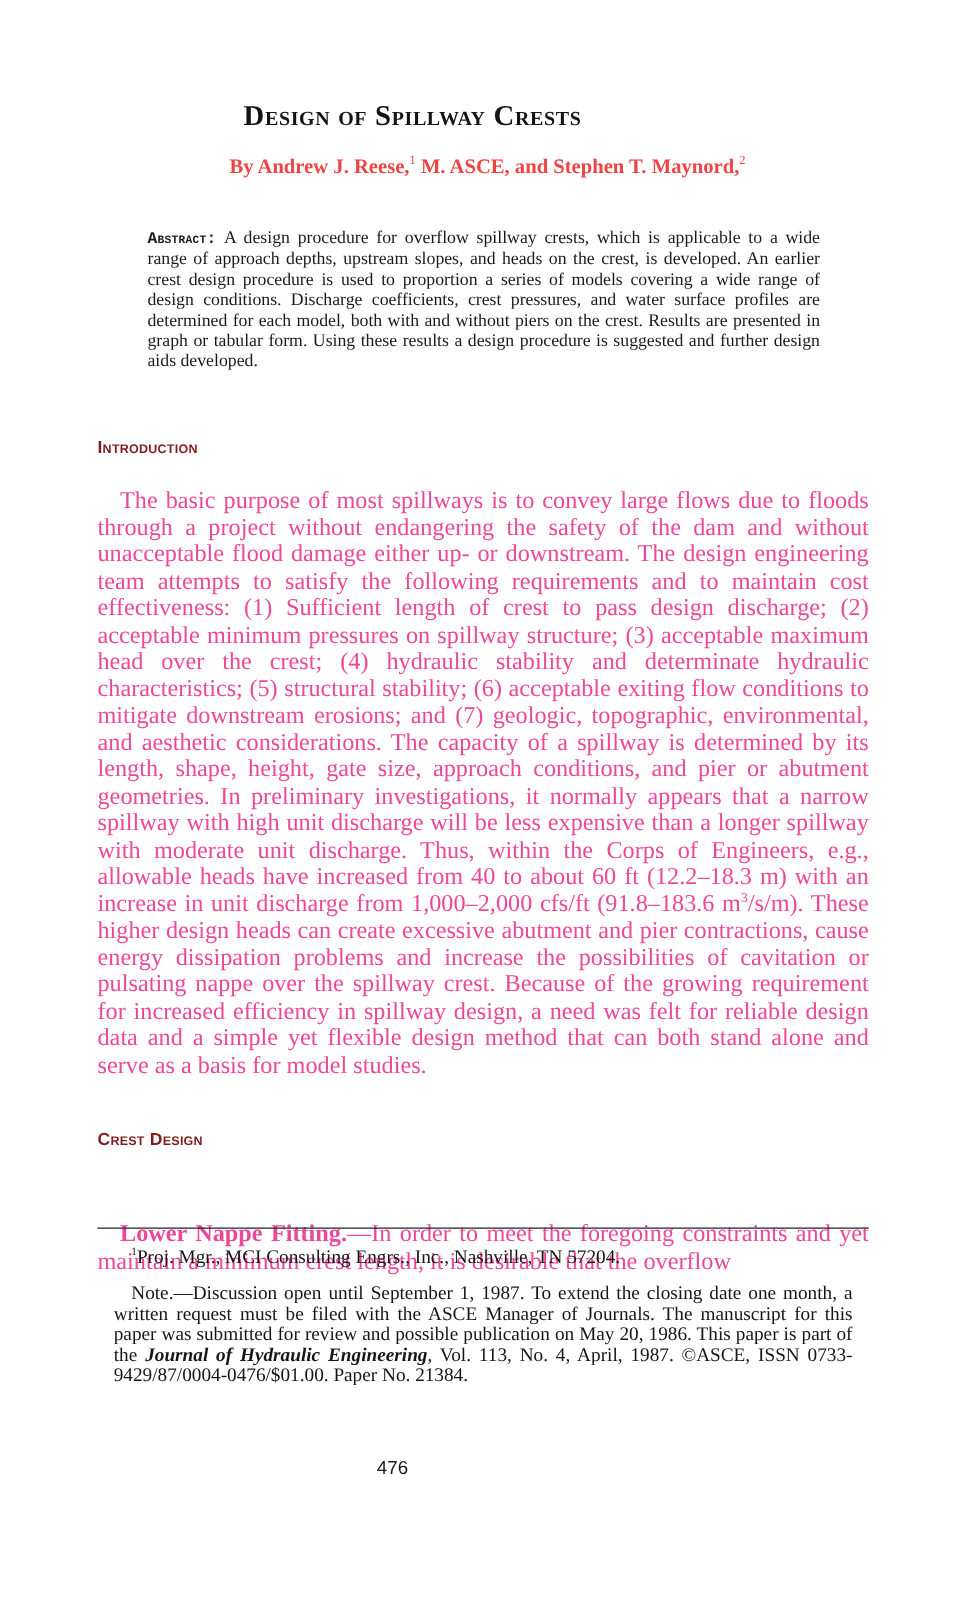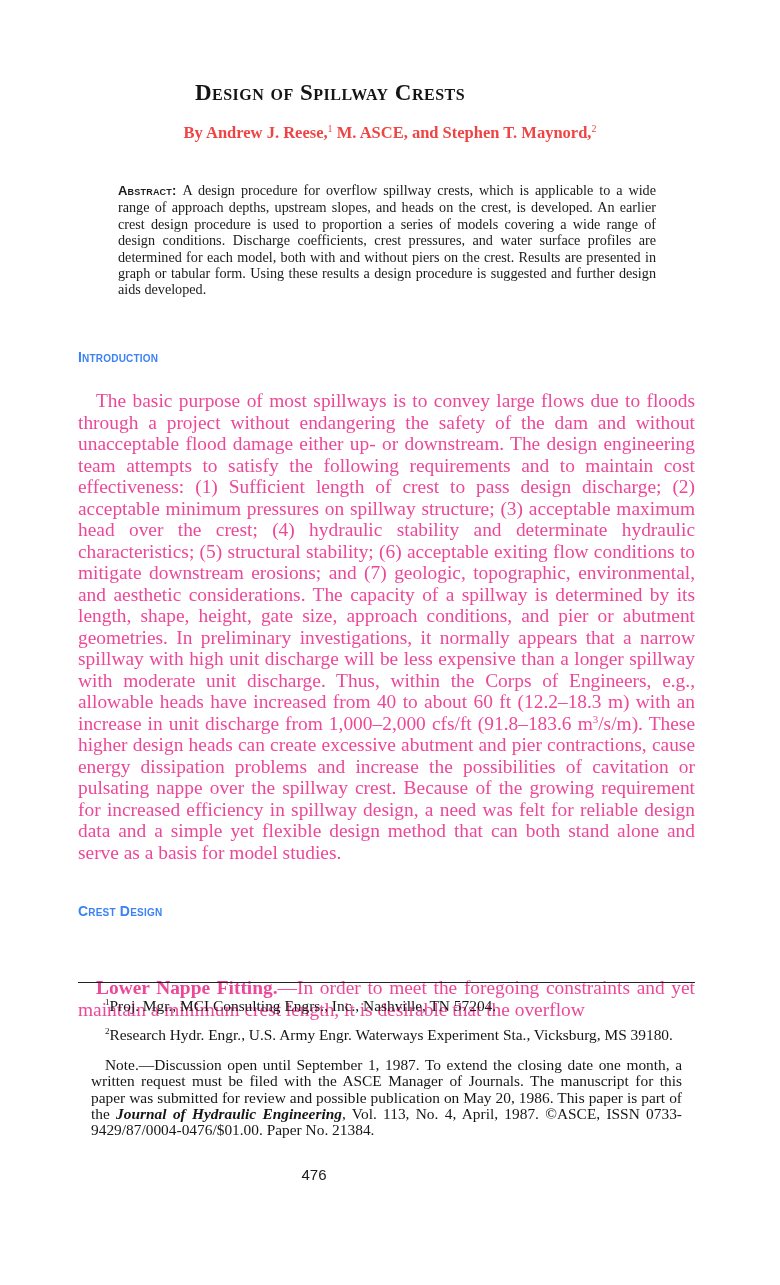--- a/index.html
+++ b/index.html
@@ -52,36 +52,36 @@
       position: absolute;
       left: 118px;
       width: 538px;
       top: 182px;
       font-size: 14.2px;
       line-height: 16.4px;
       text-align: justify;
       color: #1a1a1a;
     }
     .abstract .label {
-      font-family: Liberation Sans, sans-serif;
+      font-family: Liberation Mono, monospace;
       font-weight: bold;
       font-variant: small-caps;
       font-size: 13px;
       letter-spacing: 0.2px;
       margin-right: 6px;
     }
     .section-heading {
       position: absolute;
       left: 78px;
       font-family: "Liberation Sans", "DejaVu Sans", sans-serif;
       font-weight: bold;
       font-variant: small-caps;
       font-size: 14px;
       letter-spacing: 0.2px;
-      color: #3b82f6;
+      color: #7f1d1d;
     }
     .body-text {
       position: absolute;
       left: 78px;
       width: 617px;
       font-size: 19.4px;
       line-height: 21.5px;
       text-align: justify;
       color: #ec4899;
       hyphens: manual;
@@ -159,19 +159,18 @@
   <div class="section-heading" style="top:903px;">Crest Design</div>
 
   <div class="body-text" style="top:977px;">
     <p><span class="runin">Lower Nappe Fitting.</span><span>—In order to meet the foregoing constraints and yet maintain a minimum crest length, it is desirable that the overflow</span></p>
   </div>
 
   <div class="footnote-rule"></div>
 
   <div class="footnotes">
     <p><sup>1</sup><span>Proj. Mgr., MCI Consulting Engrs., Inc., Nashville, TN 57204.</span></p>
-    <p><sup>2</sup><span>Research Hydr. Engr., U.S. Army Engr. Waterways Experiment Sta., Vicksburg, MS 39180.</span></p>
     <p><span>Note.—Discussion open until September 1, 1987. To extend the closing date one month, a written request must be filed with the ASCE Manager of Journals. The manuscript for this paper was submitted for review and possible publication on May 20, 1986. This paper is part of the </span><span class="journal-name">Journal of Hydraulic Engineering</span><span>, Vol. 113, No. 4, April, 1987. ©ASCE, ISSN 0733-9429/87/0004-0476/$01.00. Paper No. 21384.</span></p>
   </div>
 
   <div class="page-number">476</div>
 
 </div>
 
 </body></html>

